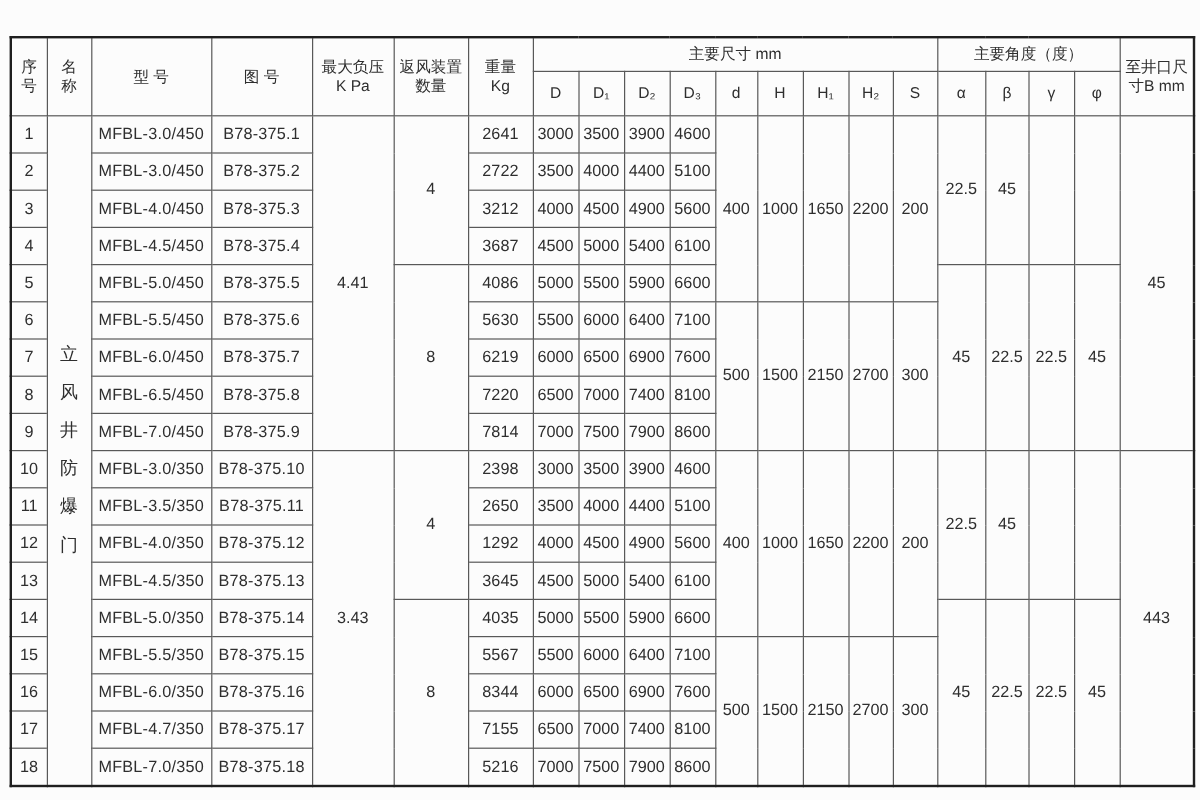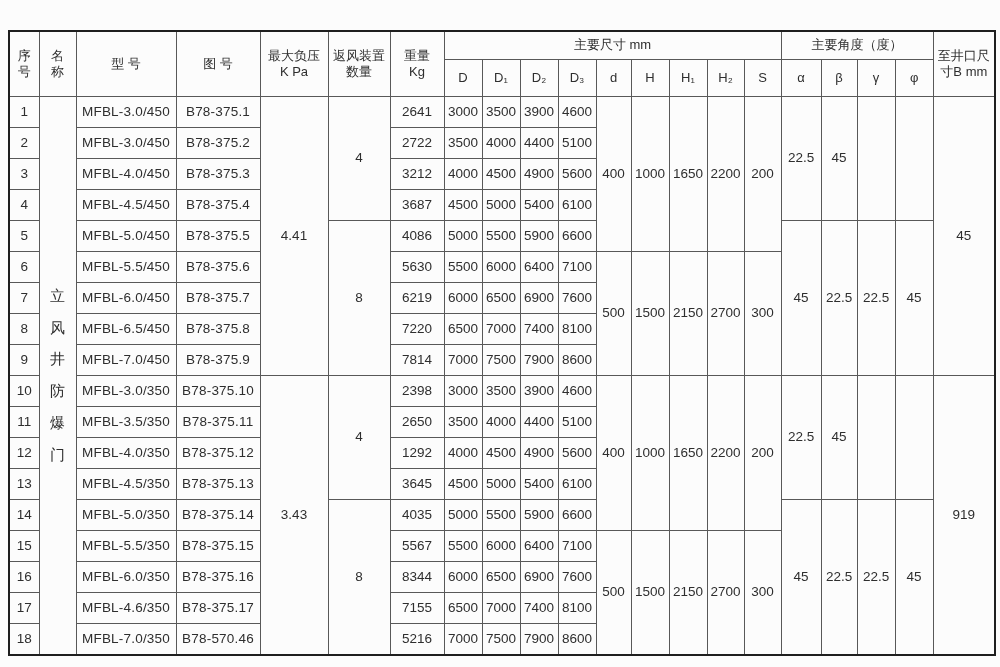--- a/index.html
+++ b/index.html
@@ -229,21 +229,21 @@
     <td>4600</td>
     <td rowspan="5">400</td>
     <td rowspan="5">1000</td>
     <td rowspan="5">1650</td>
     <td rowspan="5">2200</td>
     <td rowspan="5">200</td>
     <td rowspan="4">22.5</td>
     <td rowspan="4">45</td>
     <td rowspan="4"></td>
     <td rowspan="4"></td>
-    <td rowspan="9">919</td>
+    <td rowspan="9">443</td>
   </tr>
   <tr class="dr">
     <td>11</td>
     <td class="model-cell">MFBL-3.5/350</td>
     <td class="drawing-cell">B78-375.11</td>
     <td>2650</td>
     <td>3500</td>
     <td>4000</td>
     <td>4400</td>
     <td>5100</td>
@@ -303,32 +303,32 @@
     <td class="model-cell">MFBL-6.0/350</td>
     <td class="drawing-cell">B78-375.16</td>
     <td>8344</td>
     <td>6000</td>
     <td>6500</td>
     <td>6900</td>
     <td>7600</td>
   </tr>
   <tr class="dr">
     <td>17</td>
-    <td class="model-cell">MFBL-4.6/350</td>
+    <td class="model-cell">MFBL-4.7/350</td>
     <td class="drawing-cell">B78-375.17</td>
     <td>7155</td>
     <td>6500</td>
     <td>7000</td>
     <td>7400</td>
     <td>8100</td>
   </tr>
   <tr class="dr">
     <td>18</td>
     <td class="model-cell">MFBL-7.0/350</td>
-    <td class="drawing-cell">B78-570.46</td>
+    <td class="drawing-cell">B78-375.18</td>
     <td>5216</td>
     <td>7000</td>
     <td>7500</td>
     <td>7900</td>
     <td>8600</td>
   </tr>
 </tbody>
     </table>
 </div>
 

